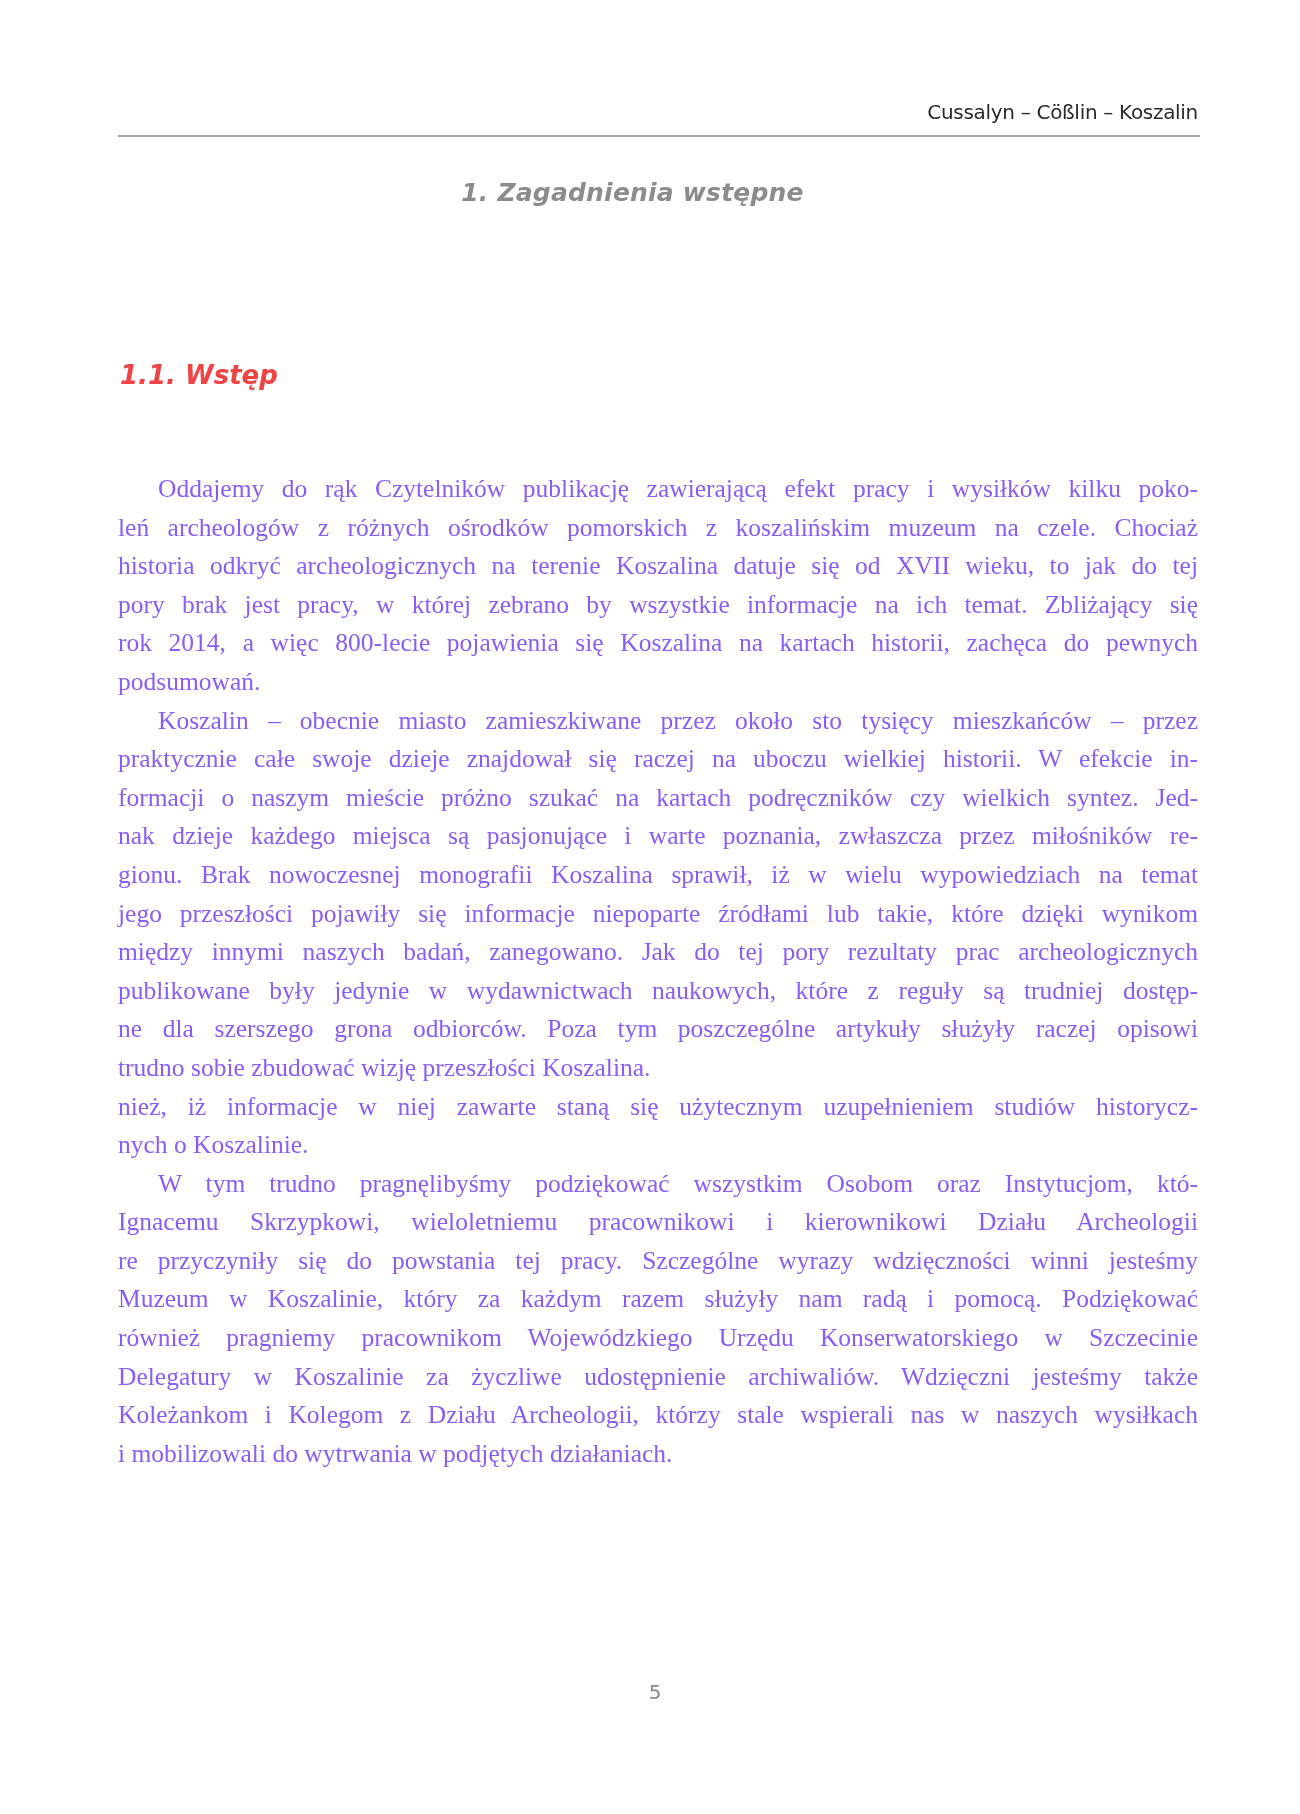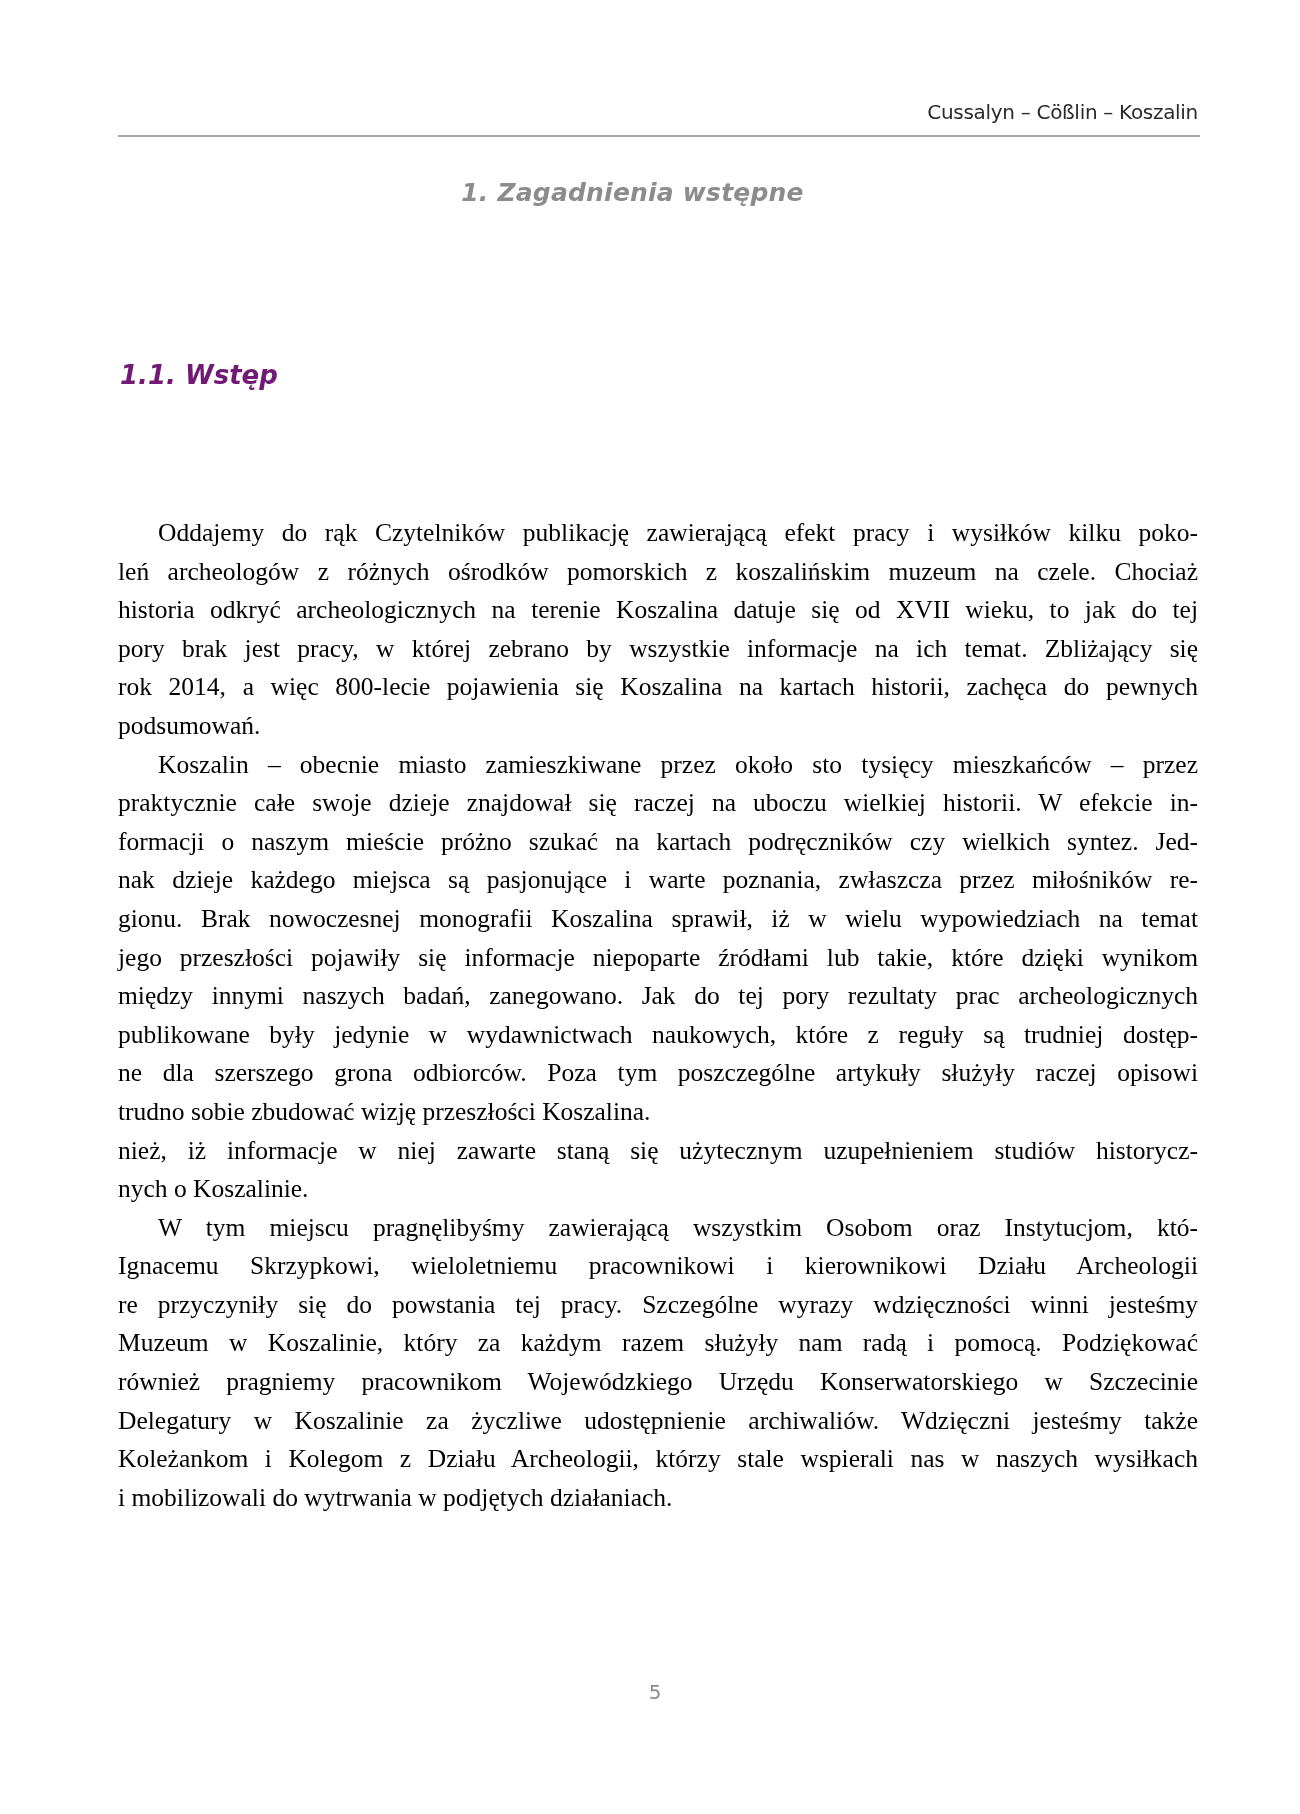--- a/index.html
+++ b/index.html
@@ -14,25 +14,25 @@
     font-size: 20px; color: #2a2a2a; letter-spacing: -0.3px;
   }
   .chapter-title {
     position: absolute; left: 0; width: 1255px; top: 178px; text-align: center;
     font-family: "DejaVu Sans", sans-serif; font-style: italic; font-weight: bold;
     font-size: 25px; color: #8c8c8c; letter-spacing: 0.2px; padding-left: 10px; box-sizing: border-box;
   }
   .section-title {
     position: absolute; left: 120px; top: 360px;
     font-family: "DejaVu Sans", sans-serif; font-style: italic; font-weight: bold;
-    font-size: 26px; color: #701a75;
+    font-size: 26px; color: #ef4444;
   }
   .body-text {
     position: absolute; left: 118px; top: 470px; width: 1080px;
-    font-family: "Liberation Serif", serif; font-size: 25.5px; color: #000000; margin-top: 44px;
+    font-family: "Liberation Serif", serif; font-size: 25.5px; color: #8b5cf6;
   }
   .line {
     display: block; height: 38.6px; line-height: 38.6px;
     text-align: justify; text-align-last: justify; white-space: nowrap;
   }
   .line .t { display: inline-block; width: 100%; text-align: justify; text-align-last: justify; white-space: normal; }
   .line.indent .t { padding-left: 40px; box-sizing: border-box; }
   .line.last .t { text-align-last: left; }
   .page-number {
     position: absolute; left: 0; width: 1300px; top: 1680px; text-align: center;
@@ -66,21 +66,21 @@
   <span class="line"><span class="t">gionu. Brak nowoczesnej monografii Koszalina sprawił, iż w wielu wypowiedziach na temat</span></span>
   <span class="line"><span class="t">jego przeszłości pojawiły się informacje niepoparte źródłami lub takie, które dzięki wynikom</span></span>
   <span class="line"><span class="t">między innymi naszych badań, zanegowano. Jak do tej pory rezultaty prac archeologicznych</span></span>
   <span class="line"><span class="t">publikowane były jedynie w wydawnictwach naukowych, które z reguły są trudniej dostęp-</span></span>
   <span class="line"><span class="t">ne dla szerszego grona odbiorców. Poza tym poszczególne artykuły służyły raczej opisowi</span></span>
   <span class="line last"><span class="t">trudno sobie zbudować wizję przeszłości Koszalina.</span></span>
 
   <span class="line"><span class="t">nież, iż informacje w niej zawarte staną się użytecznym uzupełnieniem studiów historycz-</span></span>
   <span class="line last"><span class="t">nych o Koszalinie.</span></span>
 
-  <span class="line indent"><span class="t">W tym miejscu pragnęlibyśmy zawierającą wszystkim Osobom oraz Instytucjom, któ-</span></span>
+  <span class="line indent"><span class="t">W tym trudno pragnęlibyśmy podziękować wszystkim Osobom oraz Instytucjom, któ-</span></span>
   <span class="line"><span class="t">Ignacemu Skrzypkowi, wieloletniemu pracownikowi i kierownikowi Działu Archeologii</span></span>
   <span class="line"><span class="t">re przyczyniły się do powstania tej pracy. Szczególne wyrazy wdzięczności winni jesteśmy</span></span>
   <span class="line"><span class="t">Muzeum w Koszalinie, który za każdym razem służyły nam radą i pomocą. Podziękować</span></span>
   <span class="line"><span class="t">również pragniemy pracownikom Wojewódzkiego Urzędu Konserwatorskiego w Szczecinie</span></span>
   <span class="line"><span class="t">Delegatury w Koszalinie za życzliwe udostępnienie archiwaliów. Wdzięczni jesteśmy także</span></span>
   <span class="line"><span class="t">Koleżankom i Kolegom z Działu Archeologii, którzy stale wspierali nas w naszych wysiłkach</span></span>
   <span class="line last"><span class="t">i mobilizowali do wytrwania w podjętych działaniach.</span></span>
 </div>
 
 <div class="page-number">5</div>

